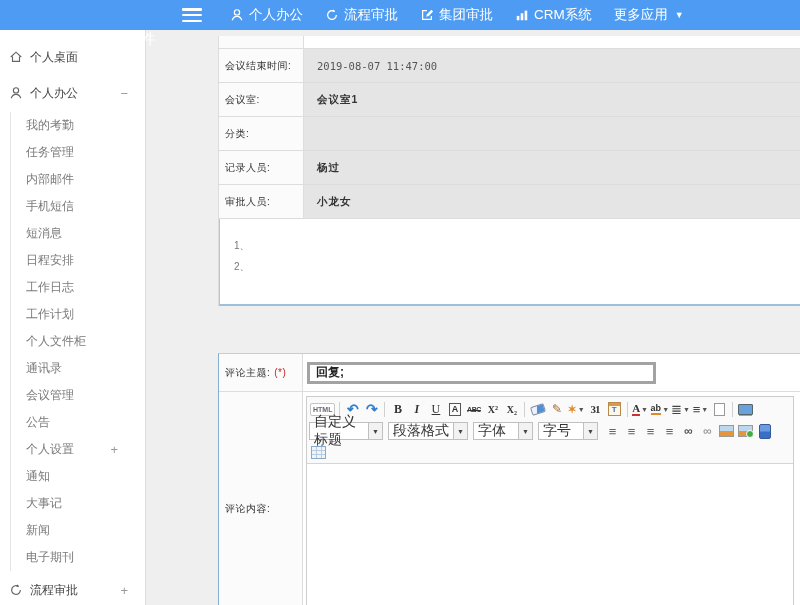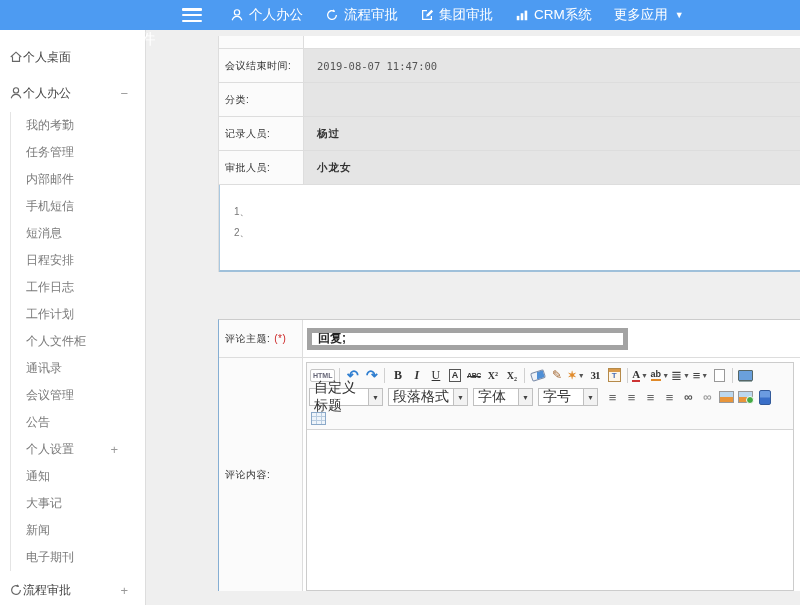--- a/index.html
+++ b/index.html
@@ -14,21 +14,21 @@
                justify-content:space-between; cursor:pointer; margin-right:28px; }
   .hamburger i { display:block; height:2.5px; background:#fff; border-radius:1px; }
   .nav { display:flex; align-items:center; gap:22px; }
   .nav-item { display:flex; align-items:center; gap:5px; font-size:13.5px; cursor:pointer; }
   .nav-item svg { display:block; }
   .caret-down { font-size:9px; margin-left:2px; }
 
   
   .sidebar { position:absolute; left:0; top:30px; width:146px; bottom:0;
              background:#fff; border-right:1px solid #ddd; padding-top:12px; overflow:hidden; }
-  .side-top { height:30px; display:flex; align-items:center; gap:0; padding-left:9px;
+  .side-top { height:30px; display:flex; align-items:center; gap:7px; padding-left:9px;
               font-size:12px; color:#444; cursor:pointer; position:relative; }
   .side-top svg { flex:0 0 auto; }
   .side-toggle { position:absolute; right:17px; color:#999; font-size:13px; }
   .sub-list { margin-left:10px; border-left:1px solid #e4e4e4; padding-left:15px; margin-top:4px;
               margin-bottom:4px; }
   .sub-item { height:27px; display:flex; align-items:center; font-size:12px; color:#7a7a7a;
               cursor:pointer; position:relative; }
   .sub-toggle { position:absolute; right:27px; color:#999; font-size:13px; }
 
   
@@ -49,21 +49,21 @@
              border-bottom:2px solid #9fc0da; padding:16px 0 0 14px; }
   .minutes div { font-size:10px; color:#777; line-height:21px; }
 
   .gap { height:25px; }
 
   .t2 { background:#fff; border-left:1px solid #85aed3; border-top:1px solid #ccc;margin-top:22px; }
   .subj-row { height:38px; display:grid; grid-template-columns:84px 1fr; border-bottom:1px solid #ddd; }
   .subj-row .lcell, .cont-row .lcell { justify-content:flex-start; }
   .req { color:#cc2222; margin-left:4px; font-size:10px; }
   .subj-vcell { display:flex; align-items:center; padding-left:4px; }
-  .subject-input { width:321px; height:22px; border:5px solid #a3a3a3; font-size:12px;
+  .subject-input { width:349px; height:22px; border:3px solid #a3a3a3; font-size:12px;
                    font-weight:bold; color:#222; padding-left:6px;
                    font-family:"Liberation Sans", sans-serif; }
   .cont-row { height:233px; display:grid; grid-template-columns:84px 1fr; }
   .cont-row .lcell { align-items:center; }
   .cont-vcell { padding:4px 3px 0 3px; }
 
   
   .editor { width:488px; height:229px; border:1px solid #ccc; background:#fff;
             display:flex; flex-direction:column; }
   .toolbar { background:#fafafa; border-bottom:1px solid #d5d5d5; padding:1px 2px; }
@@ -258,20 +258,26 @@
           <div></div>
         </div>
 
       <div class="frow">
         <div class="lcell">会议结束时间:</div>
         <div class="vcell">
             <span class="v-time">2019-08-07 11:47:00</span>
           </div>
       </div>
       <div class="frow">
+        <div class="lcell">会议室:</div>
+        <div class="vcell">
+            <span class="v-name">会议室1</span>
+          </div>
+      </div>
+      <div class="frow">
         <div class="lcell">分类:</div>
         <div class="vcell">
             <span class="v-name"></span>
           </div>
       </div>
       <div class="frow">
         <div class="lcell">记录人员:</div>
         <div class="vcell">
             <span class="v-name">杨过</span>
           </div>

